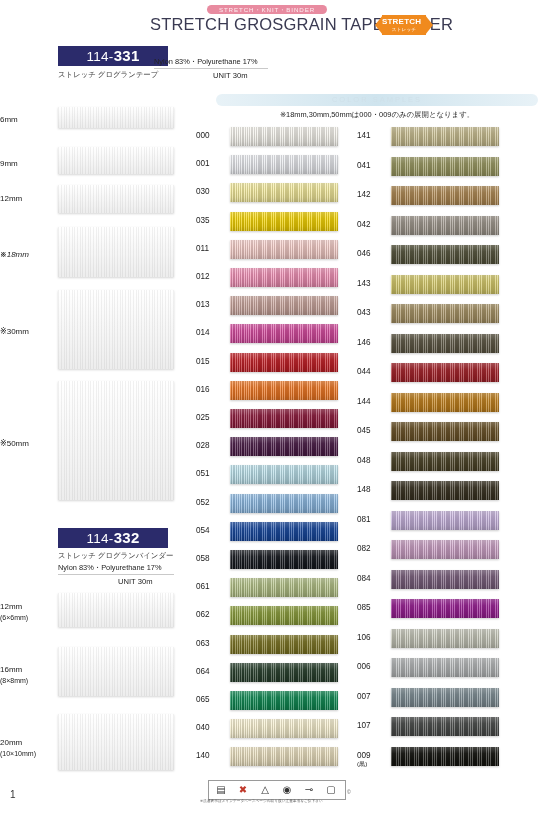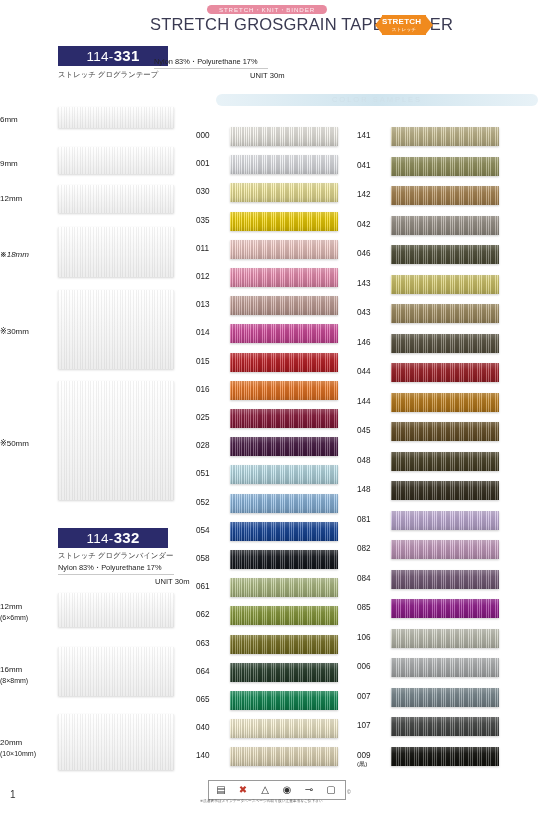--- a/index.html
+++ b/index.html
@@ -52,21 +52,21 @@
   
   .prod{position:absolute;}
   .prod-tag{
     position:absolute;width:110px;height:20px;background:#2b2b6b;
     color:#fff;text-align:center;line-height:20px;
     font-size:13.5px;letter-spacing:.3px;
   }
   .prod-tag b{font-size:15px;}
   .prod-jp{position:absolute;font-size:7.4px;color:#3a3a3a;white-space:nowrap;}
   .prod-comp{position:absolute;font-size:7.4px;color:#222;white-space:nowrap;}
-  .prod-unit{position:absolute;font-size:7.6px;color:#222;white-space:nowrap;margin-left:37px;}
+  .prod-unit{position:absolute;font-size:7.6px;color:#222;white-space:nowrap;}
   .prod-rule{position:absolute;height:1px;background:#c9c9c9;}
 
   
   .wlabel{
     position:absolute;text-align:left;font-size:8px;color:#222;
     line-height:11px;white-space:nowrap;
   }
   .wswatch{
     position:absolute;background:#fbfbfb;
     box-shadow:0 1px 2px rgba(0,0,0,.16);
@@ -223,20 +223,21 @@
     <div class="wlabel" style="left:0px;top:737px;width:52px;">
       <span>20mm</span><br>
       <span style="font-size:7px;">(10×10mm)</span>
     </div>
     <div class="wswatch" style="left:58px;top:714px;width:116px;height:56px;">
         <div class="rib"></div>
       </div>
   </div>
 
   <div class="cs-band">COLOR SAMPLES</div>
+  <div class="cs-note">※18mm,30mm,50mmは000・009のみの展開となります。</div>
 
   <div id="col1">
       <div class="crow" style="left: 196px; top: 127px;">
         <div class="ccode">000</div>
         <div class="cchip" style="background: rgb(244, 242, 235);">
           <div class="tex"></div>
           <div class="shade"></div>
         </div>
       </div>
       <div class="crow" style="left: 196px; top: 155.2px;">

